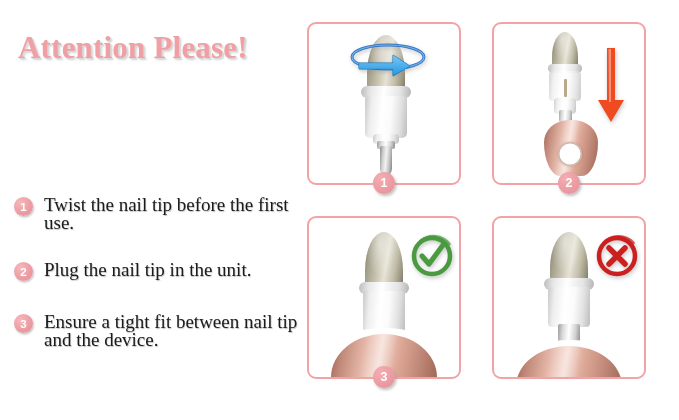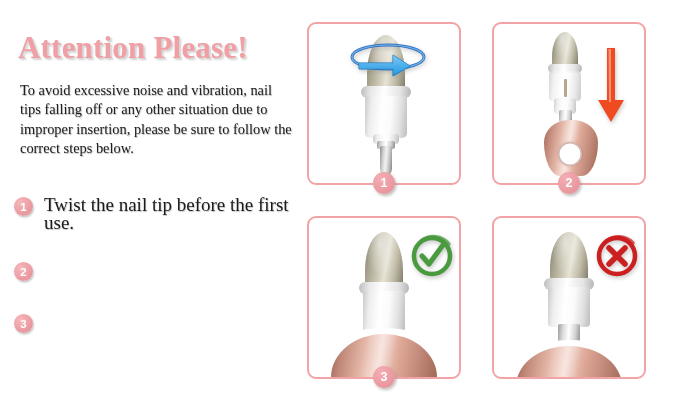--- a/index.html
+++ b/index.html
@@ -144,35 +144,36 @@
 </style>
 </head>
 <body>
 
 <div id="root">
 
   <div class="left-col">
 
     <div class="headline">Attention Please!</div>
 
-    <div class="intro">To avoid excessive noise and vibration, nail tips falling off or any other situation due to improper insertion, please be sure to follow the correct steps below.</div>
 
     <div class="steps">
 
       <div class="step">
         <div class="step-badge">1</div>
         <div class="step-text">Twist the nail tip before the first use.</div>
       </div>
 
       <div class="step">
         <div class="step-badge">2</div>
+        <div class="step-text">Plug the nail tip in the unit.</div>
       </div>
 
       <div class="step">
         <div class="step-badge">3</div>
+        <div class="step-text">Ensure a tight fit between nail tip and the device.</div>
       </div>
 
     </div>
   </div>
 
   <div class="panel p1">
     <div class="panel-inner">
       <div class="art">
 
         <div class="tip" style="left:58px; top:11px; width:38px; height:62px;"></div>

